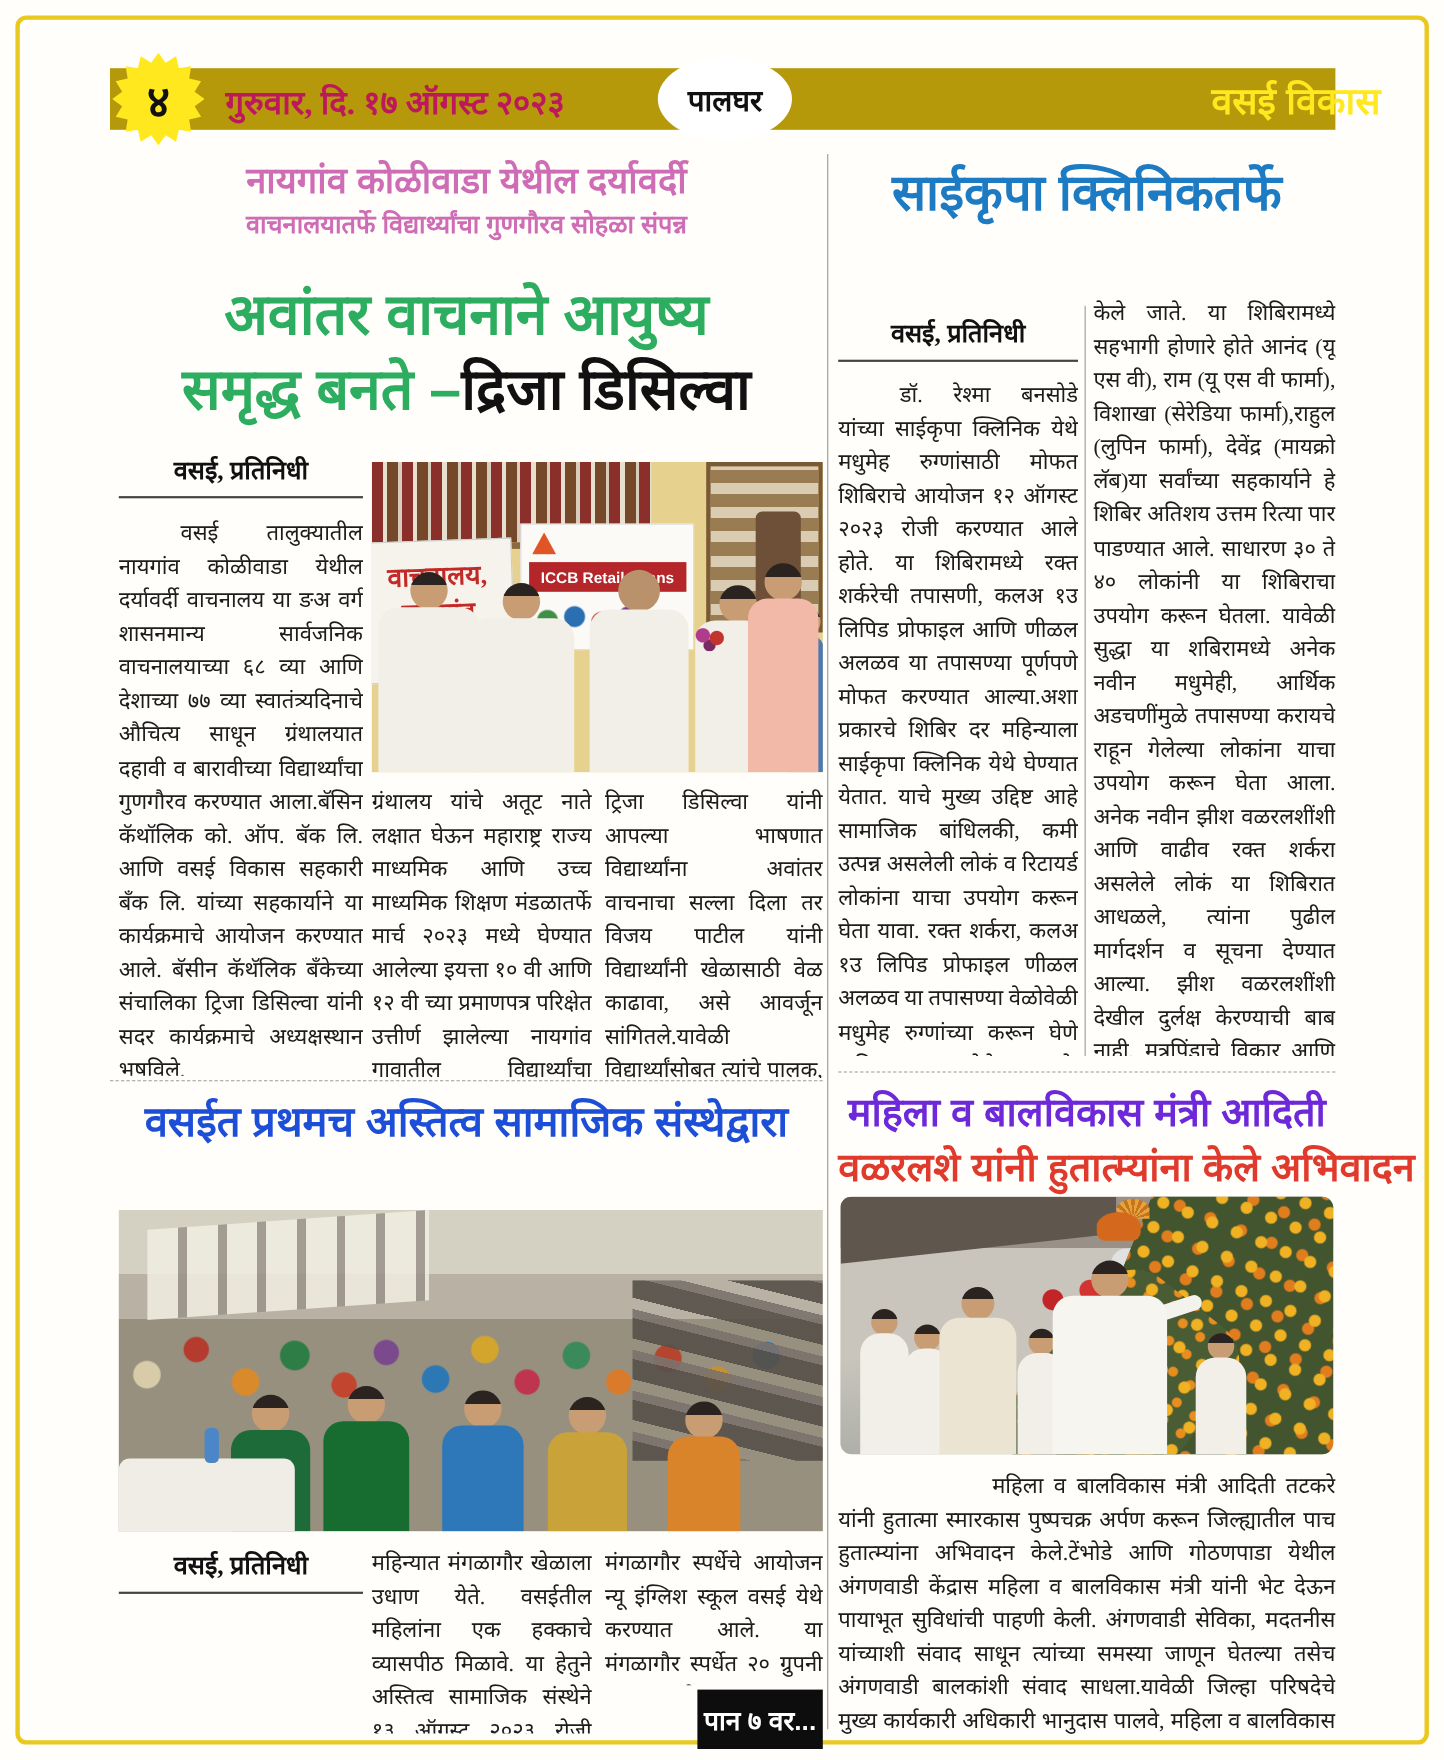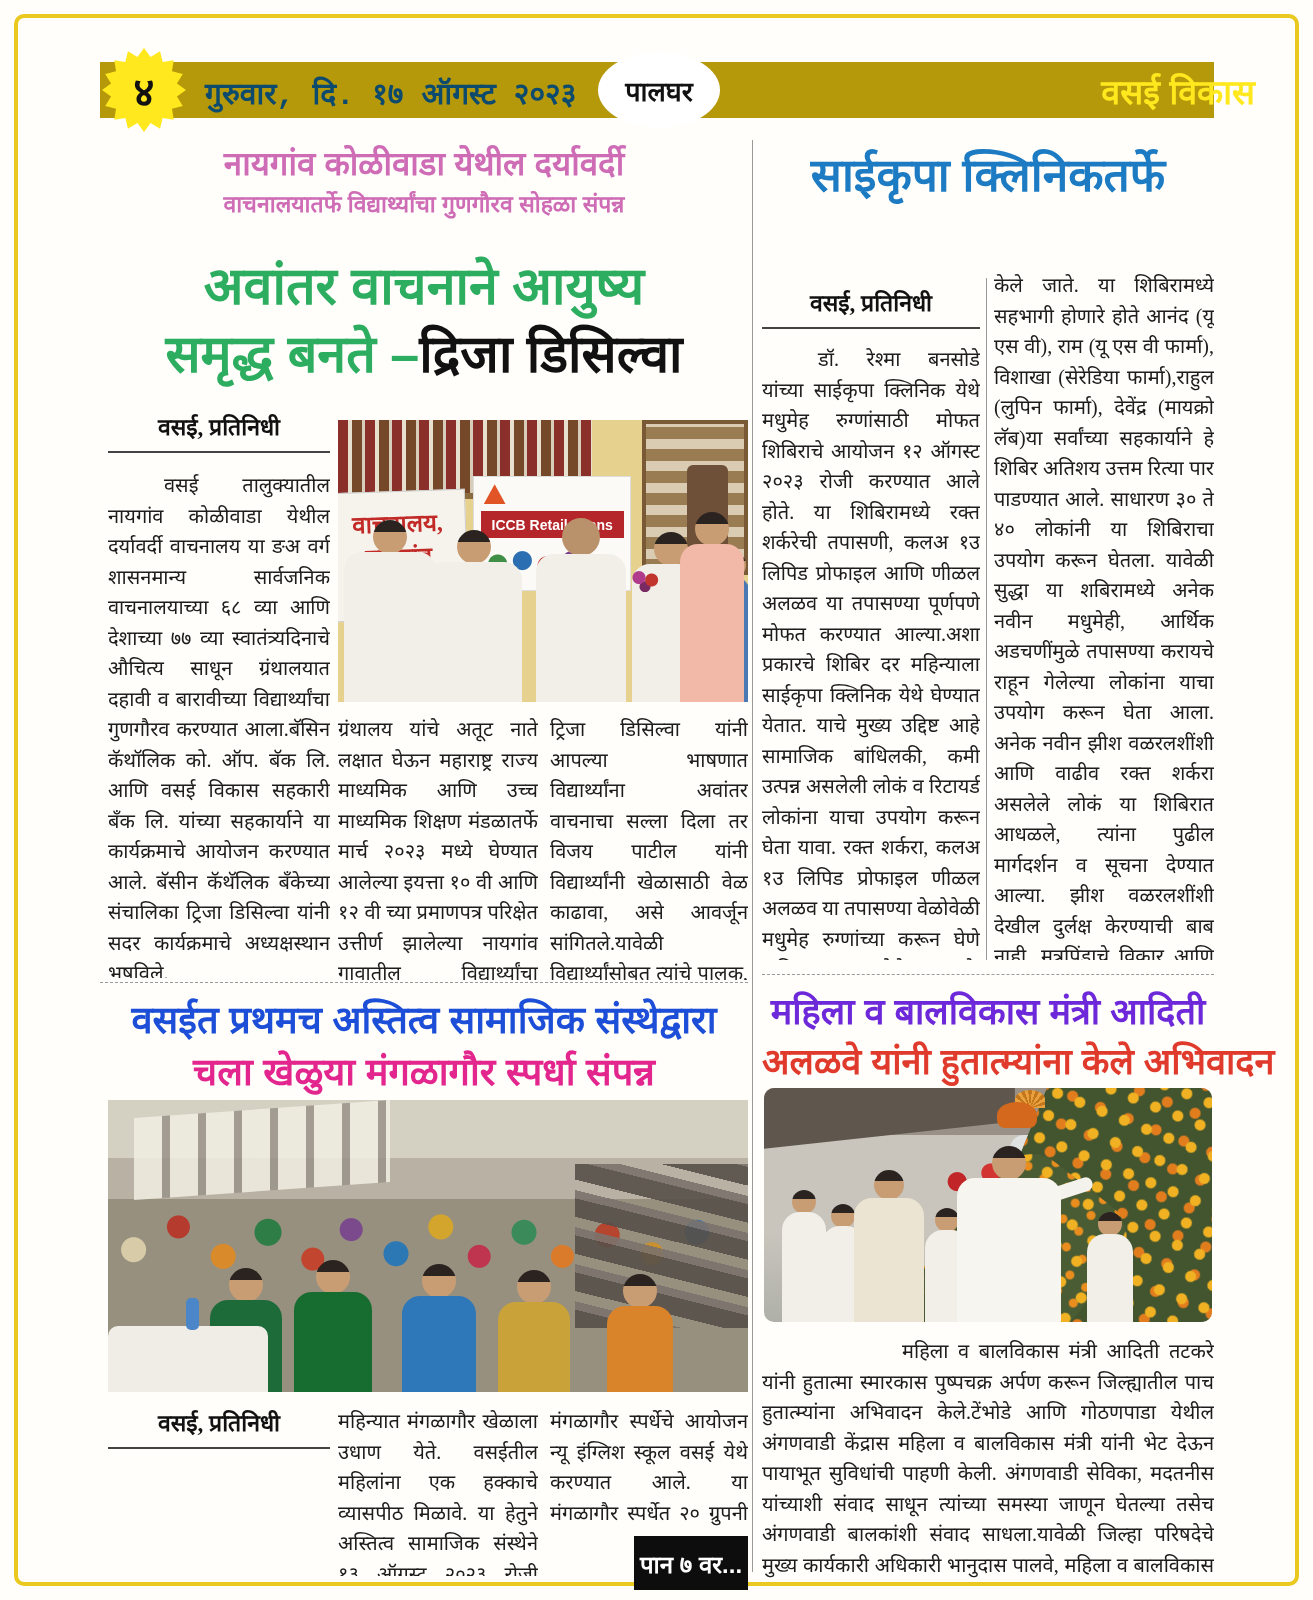--- a/index.html
+++ b/index.html
@@ -5,22 +5,22 @@
   html,body{margin:0;padding:0;background:#e8e8e8;}
   .page{position:relative;width:1313px;height:1600px;background:#fffefa;margin:0 auto;
         font-family:"Liberation Serif","DejaVu Sans",serif;overflow:hidden;}
   .frame{position:absolute;inset:14px;border:4px solid #e9c81f;border-radius:10px;pointer-events:none;}
 
   
   .mast-bar{position:absolute;left:100px;top:62px;width:1114px;height:56px;background:#b5990b;}
   .starburst{position:absolute;left:102px;top:48px;width:84px;height:84px;background:#ffe81e;
     clip-path:polygon(100% 50%,89.2% 57.8%,96.2% 69.1%,83.3% 72.2%,85.4% 85.4%,72.2% 83.3%,69.1% 96.2%,57.8% 89.2%,50% 100%,42.2% 89.2%,30.9% 96.2%,27.8% 83.3%,14.6% 85.4%,16.7% 72.2%,3.8% 69.1%,10.8% 57.8%,0% 50%,10.8% 42.2%,3.8% 30.9%,16.7% 27.8%,14.6% 14.6%,27.8% 16.7%,30.9% 3.8%,42.2% 10.8%,50% 0%,57.8% 10.8%,69.1% 3.8%,72.2% 16.7%,85.4% 14.6%,83.3% 27.8%,96.2% 30.9%,89.2% 42.2%);
     display:flex;align-items:center;justify-content:center;font-size:40px;font-weight:bold;color:#111;}
-  .mast-date{position:absolute;left:205px;top:72px;color:#0c4a6e;font-size:30px;font-weight:bold;
-    font-family:Liberation Mono, monospace;}
+  .mast-date{position:absolute;left:205px;top:72px;color:#be185d;font-size:30px;font-weight:bold;
+    font-family:Liberation Serif, serif;}
   .mast-oval{position:absolute;left:598px;top:52px;width:122px;height:76px;background:#fff;border-radius:50%;
     display:flex;align-items:center;justify-content:center;font-size:27px;font-weight:bold;color:#111;}
   .mast-title{position:absolute;right:58px;top:68px;color:#ffe81e;font-size:34px;font-weight:bold;
     font-family:"Liberation Sans",sans-serif;}
 
   
   .sec{position:absolute;}
   .hl{position:absolute;width:100%;text-align:center;font-weight:bold;white-space:nowrap;
       font-family:"Liberation Sans",sans-serif;}
   .byline{position:absolute;text-align:center;font-weight:bold;font-size:23px;color:#111;
@@ -192,21 +192,20 @@
         <div class="torso" style="width:34px;height:126px;background:#4a79b3;"></div>
       </div>
       <div class="p1-flowers" style="z-index:4;"></div>
     </div>
 
     <div class="col" style="left:238px;top:586px;width:200px;height:266px;">ग्रंथालय यांचे अतूट नाते लक्षात घेऊन महाराष्ट्र राज्य माध्यमिक आणि उच्च माध्यमिक शिक्षण मंडळातर्फे मार्च २०२३ मध्ये घेण्यात आलेल्या इयत्ता १० वी आणि १२ वी च्या प्रमाणपत्र परिक्षेत उत्तीर्ण झालेल्या नायगांव गावातील विद्यार्थ्यांचा प्रशस्तीपत्र आणि गुणानुक्रमे रोख पारितोषिक देऊन मान्यवरांच्या हस्ते सत्कार करण्यात आला. कार्यक्रमाच्या अध्यक्षा</div>
     <div class="col" style="left:450px;top:586px;width:198px;height:266px;">ट्रिजा डिसिल्वा यांनी आपल्या भाषणात विद्यार्थ्यांना अवांतर वाचनाचा सल्ला दिला तर विजय पाटील यांनी विद्यार्थ्यांनी खेळासाठी वेळ काढावा, असे आवर्जून सांगितले.यावेळी विद्यार्थ्यांसोबत त्यांचे पालक, गावातील प्रतिष्ठित ग्रामस्थ उपस्थित होते. कार्यक्रमाचे सूत्रसंचालन सिडनी मोरायस यांनी आपल्या ओघवत्या शैलीत केले.</div>
 
     <div class="hdash" style="left:0;top:854px;width:648px;"></div>
     <div class="hl" style="top:864px;font-size:38px;color:#1d4ed8;">वसईत प्रथमच अस्तित्व सामाजिक संस्थेद्वारा</div>
-    <div class="hl" style="top:916px;font-size:38px;color:#e3268e;">चला खेळुया मंगळागौर स्पर्धा संपन्न</div>
 
     <div class="photo p2" style="left:8px;top:972px;width:640px;height:292px;">
       <div class="p2-windows"></div>
       <div class="p2-crowd"></div>
       <div class="p2-chairs"></div>
       <div class="fig" style="left:16%;">
         <div class="head"></div>
         <div class="torso sari1" style="width:72px;height:92px;"></div>
       </div>
       <div class="fig" style="left:29%;">
@@ -242,21 +241,21 @@
     <div class="byline" style="left:0;top:158px;width:218px;">वसई, प्रतिनिधी</div>
     <div class="vrule" style="left:224px;top:150px;height:682px;"></div>
 
     <div class="col" style="left:0;top:216px;width:218px;height:616px;">
       <p>डॉ. रेश्मा बनसोडे यांच्या साईकृपा क्लिनिक येथे मधुमेह रुग्णांसाठी मोफत शिबिराचे आयोजन १२ ऑगस्ट २०२३ रोजी करण्यात आले होते. या शिबिरामध्ये रक्त शर्करेची तपासणी, कलअ १उ लिपिड प्रोफाइल आणि णीळल अलळव या तपासण्या पूर्णपणे मोफत करण्यात आल्या.अशा प्रकारचे शिबिर दर महिन्याला साईकृपा क्लिनिक येथे घेण्यात येतात. याचे मुख्य उद्दिष्ट आहे सामाजिक बांधिलकी, कमी उत्पन्न असलेली लोकं व रिटायर्ड लोकांना याचा उपयोग करून घेता यावा. रक्त शर्करा, कलअ १उ लिपिड प्रोफाइल णीळल अलळव या तपासण्या वेळोवेळी मधुमेह रुग्णांच्या करून घेणे अतिशय गरजेचे आहे, जेणेकरून मधुमेहामुळे होणाऱ्या गुंतागुंतीच्या समस्या आपण रोखू शकतो. अतिरिक्त रक्त शर्करा किंवा कलअ १उ यामुळे अनेक गुंतागुंतीच्या समस्या शरीरात निर्माण होतात जसे की हृदयरोग, स्ट्रोक येणे मूत्रपिंडाचे विकार इत्यादी. या उपक्रमाचा लाभ लोकांना जास्तीत जास्त व्हावा, असे मानस घेऊन या शिबिरांचे आयोजन</p>
     </div>
     <div class="col" style="left:232px;top:142px;width:220px;height:690px;">केले जाते. या शिबिरामध्ये सहभागी होणारे होते आनंद (यू एस वी), राम (यू एस वी फार्मा), विशाखा (सेरेडिया फार्मा),राहुल (लुपिन फार्मा), देवेंद्र (मायक्रो लॅब)या सर्वांच्या सहकार्याने हे शिबिर अतिशय उत्तम रित्या पार पाडण्यात आले. साधारण ३० ते ४० लोकांनी या शिबिराचा उपयोग करून घेतला. यावेळी सुद्धा या शबिरामध्ये अनेक नवीन मधुमेही, आर्थिक अडचणींमुळे तपासण्या करायचे राहून गेलेल्या लोकांना याचा उपयोग करून घेता आला. अनेक नवीन झीश वळरलशींशी आणि वाढीव रक्त शर्करा असलेले लोकं या शिबिरात आधळले, त्यांना पुढील मार्गदर्शन व सूचना देण्यात आल्या. झीश वळरलशींशी देखील दुर्लक्ष केरण्याची बाब नाही, मूत्रपिंडाचे विकार आणि नसांचे विकार झीश वळरलशींशी मुळे देखील होऊ शकतो, त्यामुळे योग्य वेळी काळजी घेणे गरजेचे आहे.अधिक माहितीसाठी खालील डॉ. रेश्मा बनसोडे यांच्याशी खालील पत्त्यावर भेट द्यावी. साई कृपा क्लिनिक, फुट्यार्डो बिल्डिंग, सागरशेठ, पापडी, वसई (प), वेळ सकाळी ९:३० ते १२:००, संध्याकाळी ५:३० ते ८ (रविवार बंद)</div>
 
     <div class="hdash" style="left:0;top:846px;width:452px;"></div>
     <div class="hl" style="top:858px;font-size:36px;color:#6d28d9;">महिला व बालविकास मंत्री आदिती</div>
-    <div class="hl" style="top:908px;font-size:36px;color:#e03a2c;">अलळवे यांनी हुतात्म्यांना केले अभिवादन</div>
+    <div class="hl" style="top:908px;font-size:36px;color:#e03a2c;">वळरलशे यांनी हुतात्म्यांना केले अभिवादन</div>
 
     <div class="photo p3" style="left:2px;top:960px;width:448px;height:234px;">
       <div class="p3-shed"></div>
       <div class="p3-car"></div>
       <div class="p3-garland"></div>
       <div class="p3-garland2"></div>
       <div class="p3-roses"></div>
       <div class="fig" style="left:4%;">
         <div class="head" style="width:24px;height:24px;"></div>
         <div class="torso" style="width:44px;height:110px;"></div>

